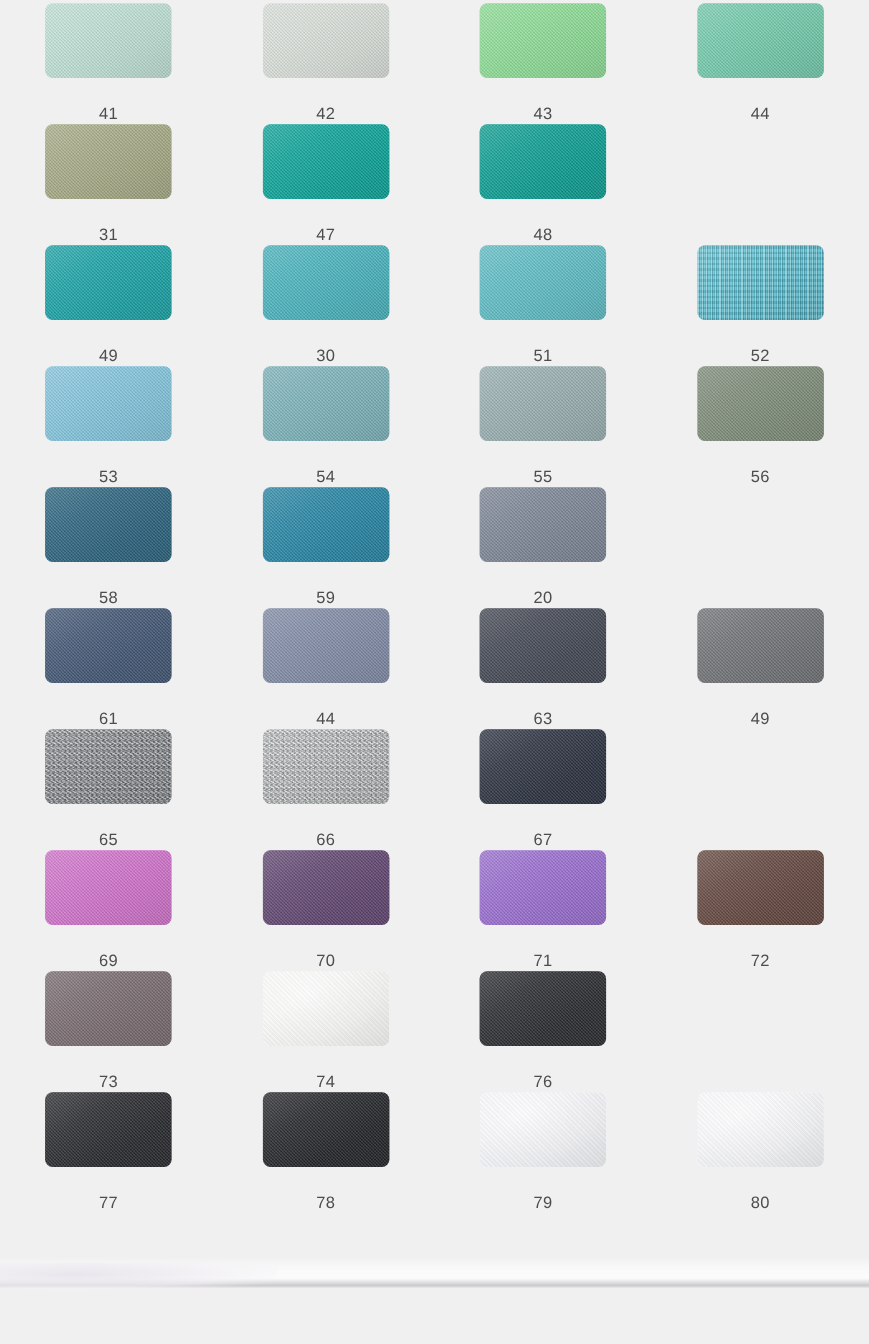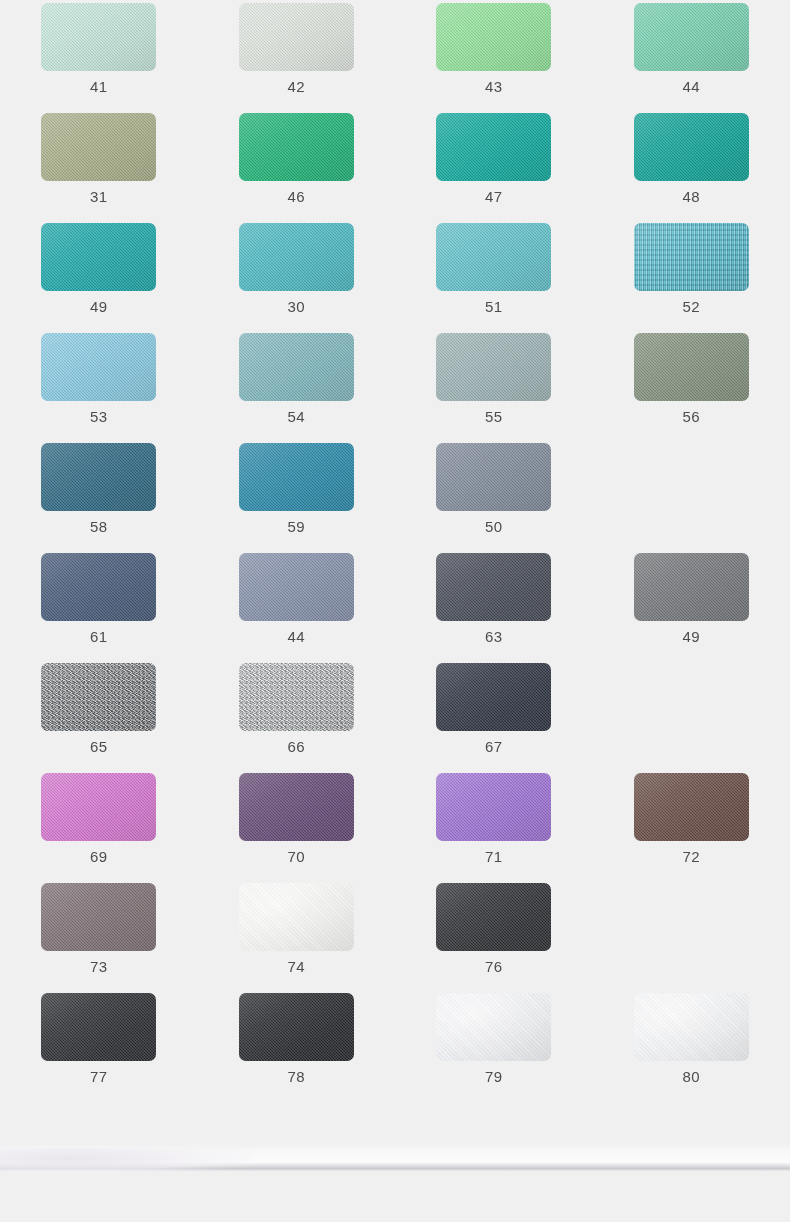--- a/index.html
+++ b/index.html
@@ -114,21 +114,21 @@
     left:0;top:0;right:0;bottom:0;
     background:linear-gradient(148deg,
         rgba(255,255,255,.16) 0%,
         rgba(255,255,255,.05) 32%,
         rgba(0,0,0,.03) 68%,
         rgba(0,0,0,.09) 100%);
     pointer-events:none;
   }
 
   .label{
-    margin-top:7px;
+    margin-top:24px;
     font-size:15px;
     line-height:18px;
     color:#4d4d4d;
     letter-spacing:.4px;
     font-weight:400;
     user-select:none;
   }
 </style>
 </head>
 <body>
@@ -167,27 +167,20 @@
       </div>
     </div>
     <div class="srow">
       <div class="cell c1">
         <div class="swatch" style="background: rgb(168, 173, 134);">
           <div class="tex tex-weave"></div>
           <div class="sheen"></div>
         </div>
         <div class="label">31</div>
       </div>
-      <div class="cell c2">
-        <div class="swatch" style="background: rgb(22, 177, 113);">
-          <div class="tex tex-weave"></div>
-          <div class="sheen"></div>
-        </div>
-        <div class="label">46</div>
-      </div>
       <div class="cell c3">
         <div class="swatch" style="background: rgb(5, 166, 154);">
           <div class="tex tex-weave"></div>
           <div class="sheen"></div>
         </div>
         <div class="label">47</div>
       </div>
       <div class="cell c4">
         <div class="swatch" style="background: rgb(5, 160, 147);">
           <div class="tex tex-weave"></div>
@@ -269,21 +262,21 @@
           <div class="tex tex-weave"></div>
           <div class="sheen"></div>
         </div>
         <div class="label">59</div>
       </div>
       <div class="cell c4">
         <div class="swatch" style="background: rgb(124, 134, 151);">
           <div class="tex tex-weave"></div>
           <div class="sheen"></div>
         </div>
-        <div class="label">50</div>
+        <div class="label">20</div>
       </div>
     </div>
     <div class="srow">
       <div class="cell c1">
         <div class="swatch" style="background: rgb(62, 84, 115);">
           <div class="tex tex-weave"></div>
           <div class="sheen"></div>
         </div>
         <div class="label">61</div>
       </div>

